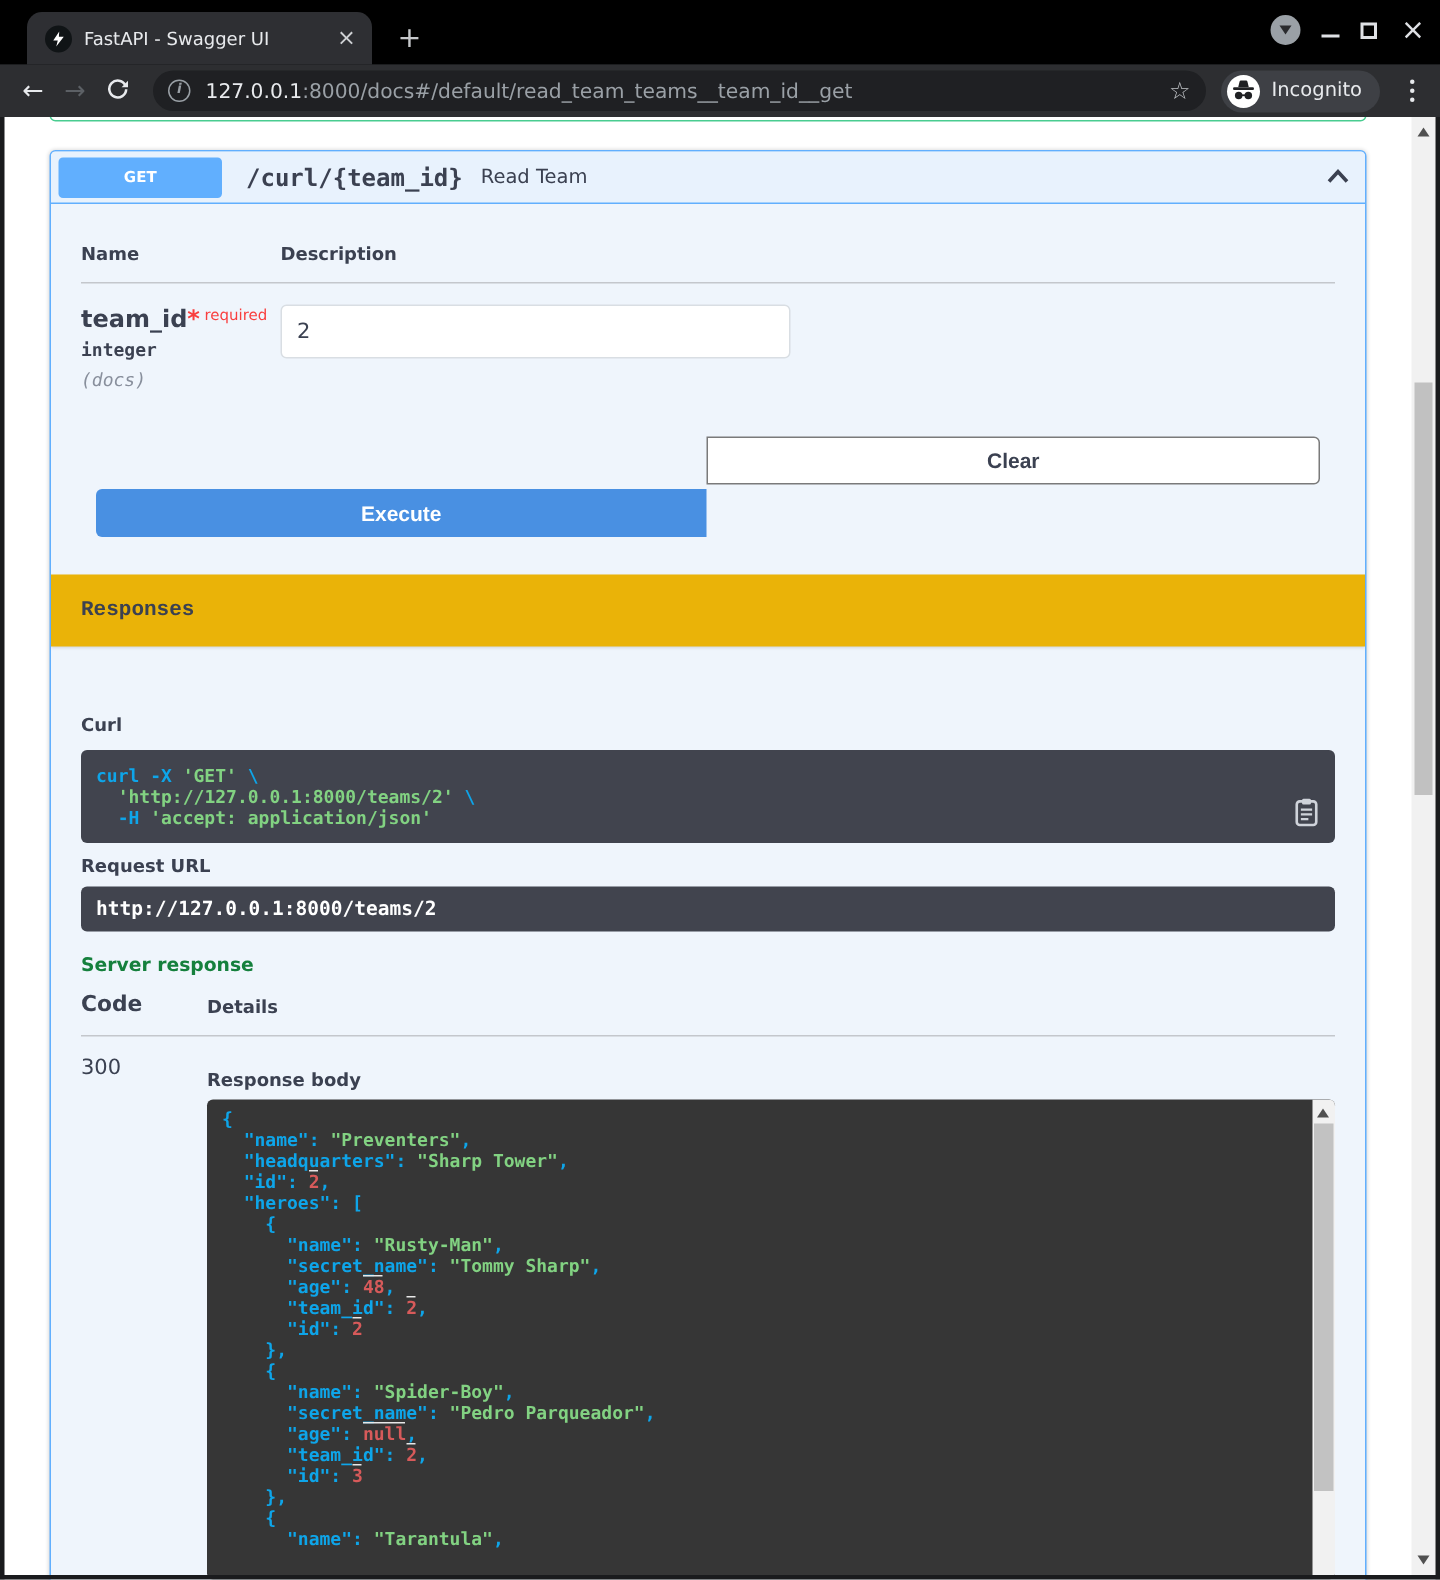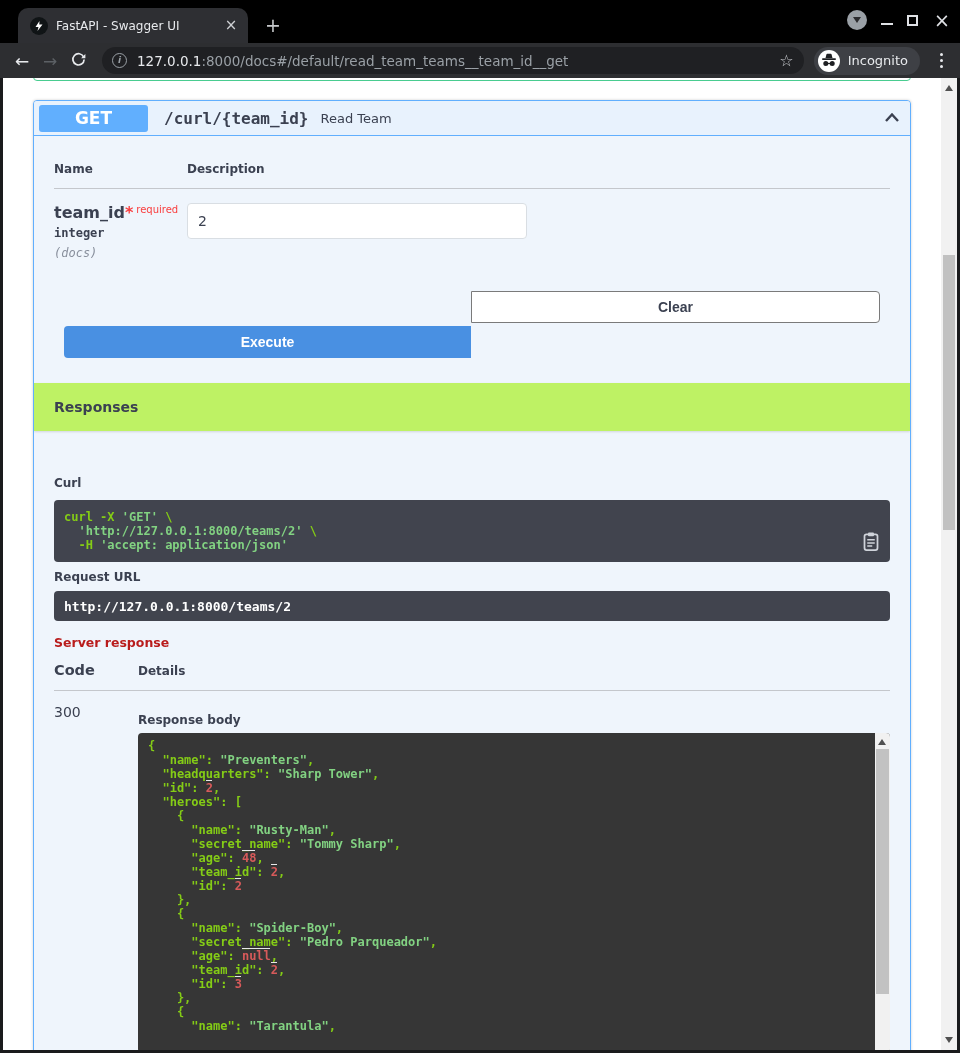--- a/index.html
+++ b/index.html
@@ -53,21 +53,21 @@
   .prev-block { position:absolute; left:33px; top:-12px; width:878px; height:15px; background:#fff;
     border:1px solid #49cc90; border-radius:4px; }
 
   .opblock { position:absolute; left:33px; top:22px; width:878px; height:1100px;
     border:1px solid #61affe; border-radius:4px 4px 0 0; background:#eff5fc;
     box-shadow:0 0 3px rgba(0,0,0,.19); overflow:hidden; }
 
   .summary { height:35px; background:#e8f2fd; border-bottom:1px solid #61affe;
     display:flex; align-items:center; padding:0 8px 0 5px; }
   .method-badge { width:109px; height:27px; background:#61affe; border-radius:3px; color:#fff;
-    font-weight:700; font-size:17px; display:flex; align-items:center; justify-content:center; flex:none; }
+    font-weight:700; font-size:10px; display:flex; align-items:center; justify-content:center; flex:none; }
   .op-path { font-family:"DejaVu Sans Mono","Liberation Mono",monospace; font-weight:700; font-size:16px;
     color:#3b4151; margin-left:16px; }
   .op-summary { font-size:13px; color:#3b4151; margin-left:12px; flex:1; }
   .chev { width:20px; height:20px; flex:none; }
 
   .section-header { height:50px; background:#fbfdff; box-shadow:0 1px 2px rgba(0,0,0,.12);
     position:relative; display:flex; align-items:center; padding:0 20px; }
   .tab-label { font-size:14px; font-weight:700; color:#3b4151; }
   .tab-underline { position:absolute; left:12px; bottom:0; width:93px; height:4px; background:#61affe; }
   .cancel-btn { margin-left:auto; width:95px; height:29px; border:1px solid #f93e3e; border-radius:4px;
@@ -88,44 +88,44 @@
     color:#888f9c; margin-top:6px; }
   .param-input { width:340px; height:36px; border:1px solid #d9dee3; border-radius:4px; background:#fff;
     font-size:14px; color:#3b4151; padding:0 10px; outline:none; font-family:inherit; }
 
   .execute-row { display:flex; padding:0 10px; margin-top:31px; }
   .btn-execute { flex:1; height:32px; background:#4990e2; border:none; border-radius:4px 0 0 4px;
     color:#fff; font-weight:700; font-size:14px;margin-top:35px; }
   .btn-clear { flex:1; height:32px; background:#fff; border:1px solid #7a7a7a; border-radius:0 4px 4px 0;
     color:#3b4151; font-weight:600; font-size:14px; }
 
-  .responses-header { height:48px; background:#bef264; box-shadow:0 1px 2px rgba(0,0,0,.12);
-    display:flex; align-items:center; padding:0 20px; }
+  .responses-header { height:48px; background:#eab308; box-shadow:0 1px 2px rgba(0,0,0,.12);
+    display:flex; align-items:center; padding:0 20px;font-family:Liberation Mono, monospace; }
   .responses-title { font-size:14px; font-weight:700; color:#3b4151; }
 
   .responses-body { padding:24px 20px 0 20px; }
   .small-label { font-size:12px; font-weight:700; color:#3b4151;margin-top:21px; }
   .curl-block { position:relative; margin-top:10px; background:#41444e; border-radius:4px;
     padding:10px 40px 10px 10px; }
   .code-line { font-family:"DejaVu Sans Mono","Liberation Mono",monospace; font-size:12px; font-weight:700;
     line-height:14px; white-space:pre; color:#fff; }
-  .tok-p { color:#84cc16; }
+  .tok-p { color:#0ea5e9; }
   .tok-s { color:#82d282; }
   .tok-n { color:#d75a5a; position:relative; }
   .tok-n::before { content:""; position:absolute; left:0; right:1px; top:-1px; border-top:1px solid #e8e8e8; }
   .copy-btn { position:absolute; right:8px; bottom:8px; width:22px; height:24px; background:transparent;
     border:none; padding:0; }
   .copy-btn svg { width:20px; height:22px; }
 
   .requrl-label { margin-top:8px; }
   .requrl-block { margin-top:7px; background:#41444e; border-radius:4px; height:30px;
     display:flex; align-items:center; padding:0 10px; }
   .requrl-text { font-family:"DejaVu Sans Mono","Liberation Mono",monospace; font-size:13px; font-weight:700; color:#fff; }
 
-  .server-resp-label { margin-top:14px; font-size:12.5px; font-weight:700; color:#b91c1c; }
+  .server-resp-label { margin-top:14px; font-size:12.5px; font-weight:700; color:#15803d; }
   .resp-cols { display:flex; align-items:flex-start; margin-top:12px; border-bottom:1px solid #c4c7cc; padding-bottom:12px; }
   .code-col-h { width:84px; flex:none; font-size:14.5px; font-weight:700; color:#3b4151; }
   .details-col-h { font-size:12px; font-weight:700; color:#3b4151; margin-top:2px; }
   .resp-row { display:flex; align-items:flex-start; margin-top:13px; }
   .status-code { width:84px; flex:none; font-size:14px; color:#3b4151; }
   .resp-details { flex:1; }
   .resp-body-label { font-size:12px; font-weight:700; color:#3b4151; margin-top:9px; }
   .resp-body-block { position:relative; margin-top:6px; background:#363636; border-radius:4px;
     padding:6px 25px 6px 10px; height:320px; overflow:hidden; }
 

